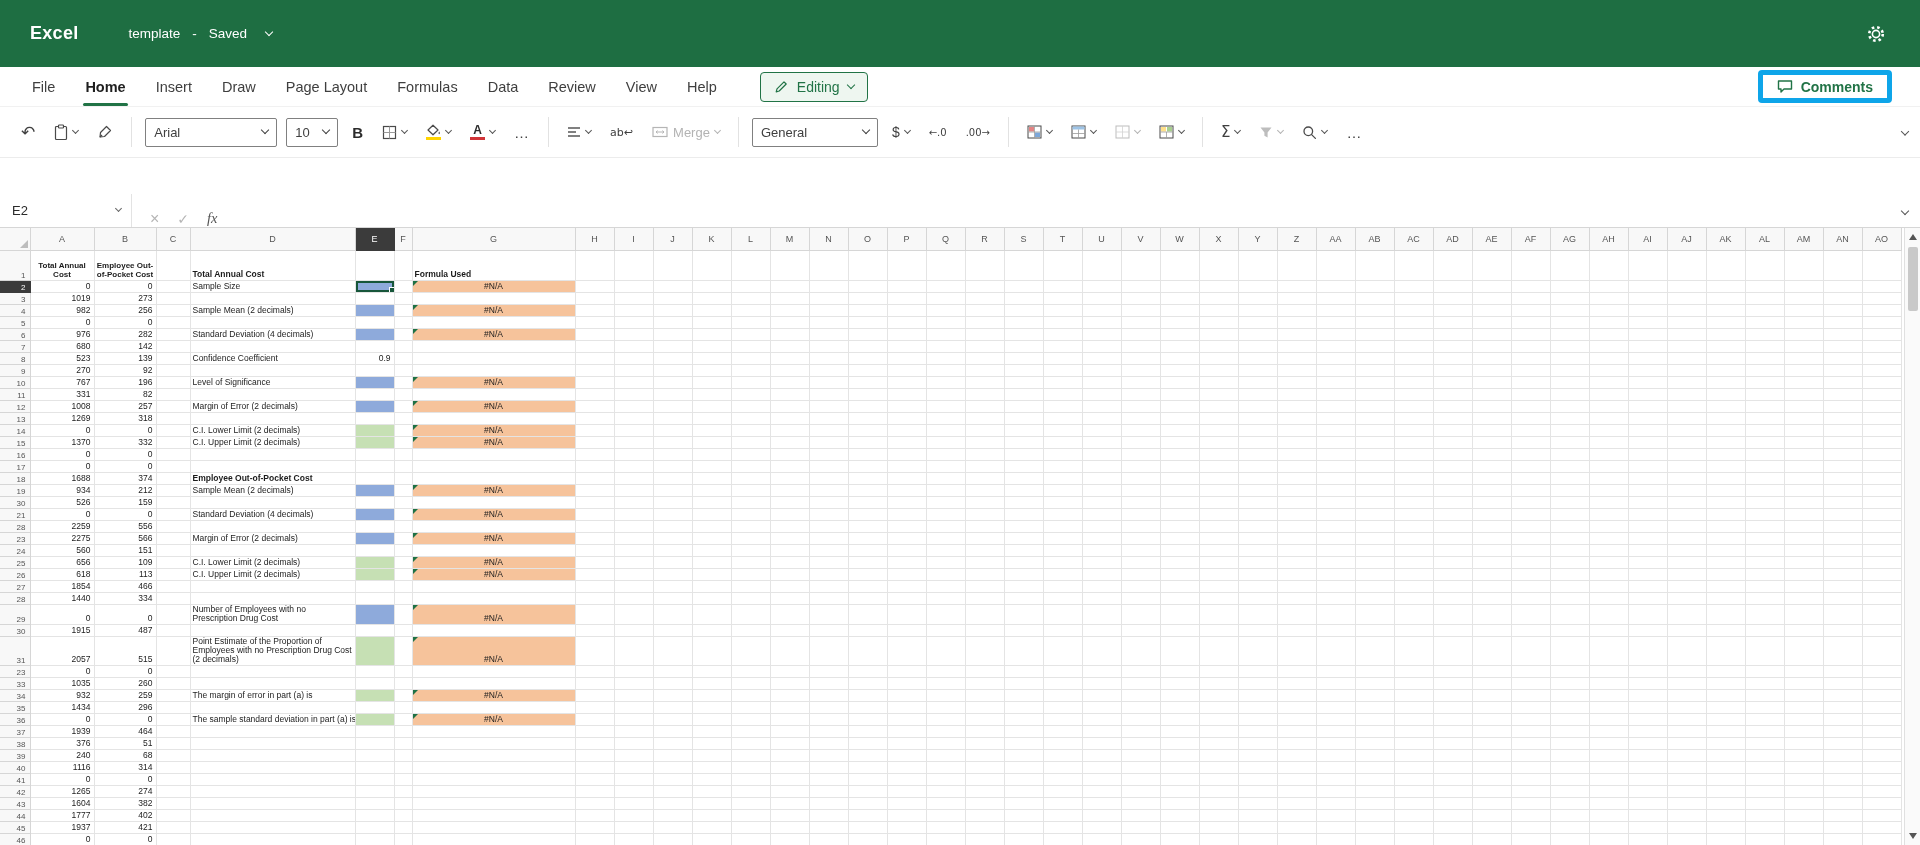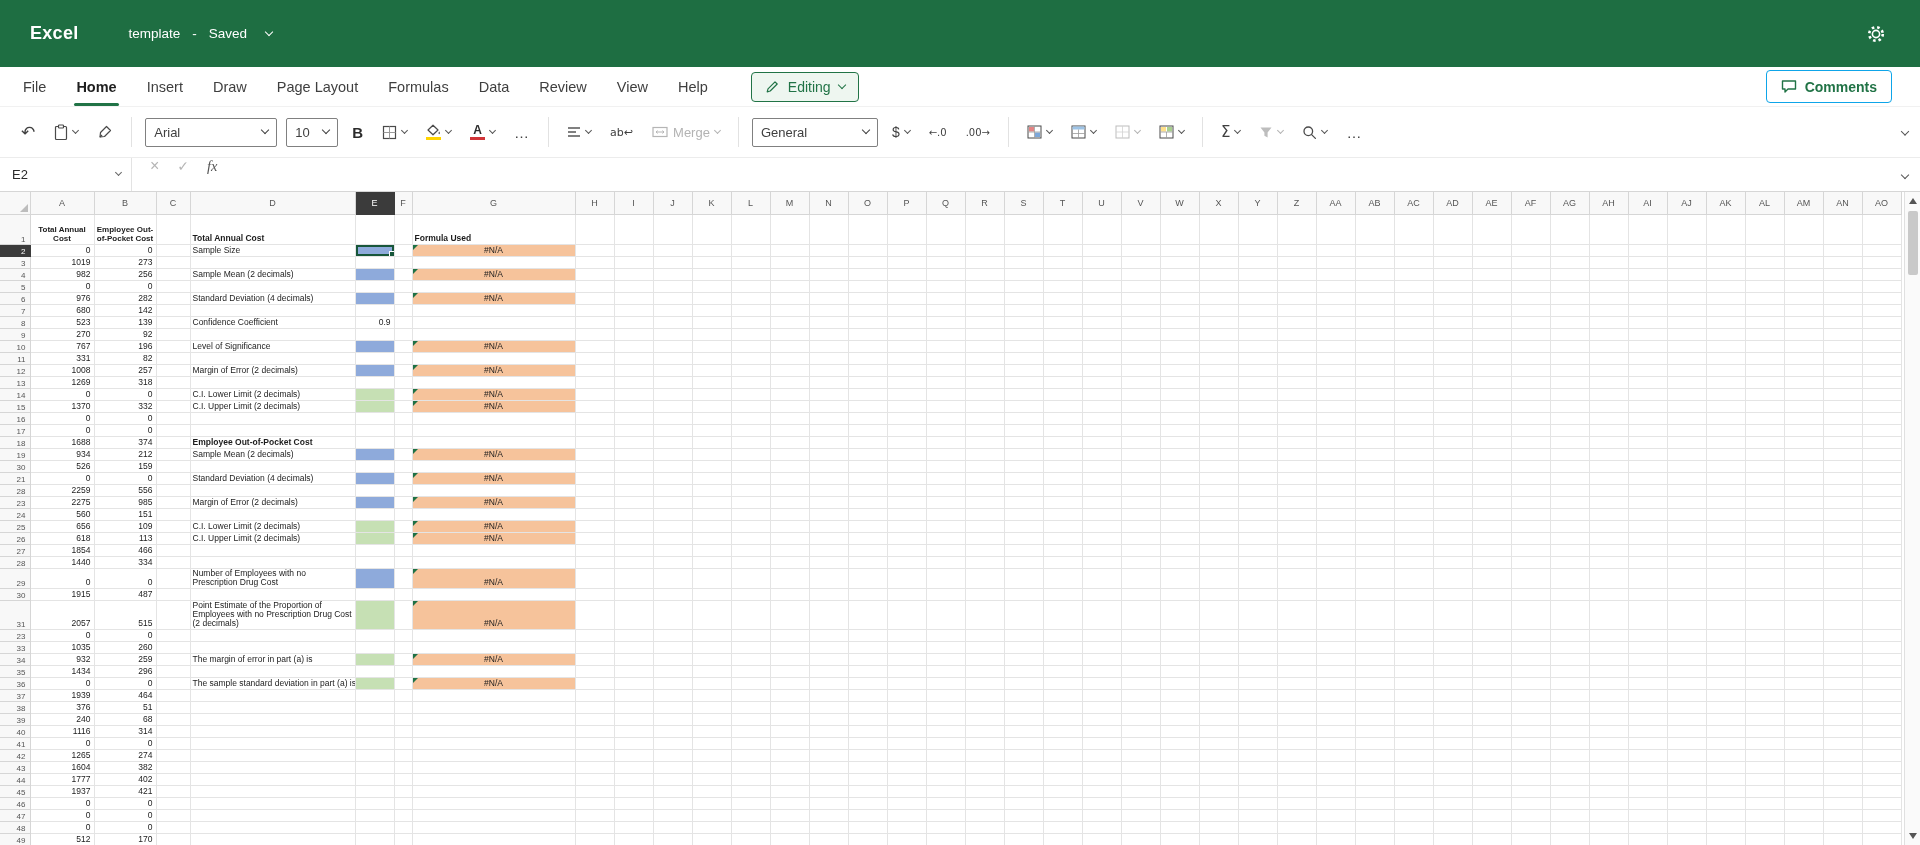--- a/index.html
+++ b/index.html
@@ -19,26 +19,26 @@
   .saved{display:flex;align-items:center;gap:19px;cursor:pointer;}
   .chev{display:inline-block;width:6px;height:6px;border-right:1.5px solid currentColor;border-bottom:1.5px solid currentColor;transform:rotate(45deg);position:relative;top:-2px;}
   .searchbox{position:absolute;left:50%;top:50%;transform:translate(-50%,-50%);width:588px;height:40px;
     background:rgba(255,255,255,.28);border:1px solid rgba(255,255,255,.45);border-radius:4px;
     display:flex;align-items:center;gap:11px;padding:0 15px;font-size:14.5px;color:rgba(255,255,255,.92);cursor:text;}
   .gear{position:absolute;right:34px;top:50%;transform:translateY(-50%);cursor:pointer;display:flex;}
 
   
   .tabbar{height:40px;display:flex;align-items:center;background:#fff;font-size:14.5px;color:#3f3f3f;border-bottom:1px solid #f1f1f1;flex:0 0 auto;}
   .tab{margin:0 13px;height:100%;display:flex;align-items:center;position:relative;cursor:pointer;padding:0 2px;}
-  .tab:first-child{margin-left:21px;}
+  .tab:first-child{margin-left:30px;}
   .tab.active{font-weight:700;color:#1f1f1f;}
   .tab.active::after{content:"";position:absolute;left:0;right:0;bottom:0;height:3px;background:var(--accent);border-radius:2px;}
   .editing-pill{margin-left:28px;display:flex;align-items:center;gap:8px;border:1px solid var(--accent);color:var(--accent);
     background:#eef6f0;border-radius:4px;height:30px;padding:0 13px;font-size:14px;cursor:pointer;}
-  .comments-btn{margin-left:auto;margin-right:28px;display:flex;align-items:center;gap:8px;border:1px solid #0ea5e9;background:#fff;
+  .comments-btn{margin-left:auto;margin-right:28px;display:flex;align-items:center;gap:8px;border:5px solid #0ea5e9;background:#fff;
     border-radius:4px;height:33px;padding:0 14px;color:var(--accent);font-weight:700;font-size:14px;font-family:inherit;cursor:pointer;}
 
   
   .toolbar{height:51px;display:flex;align-items:center;padding:0 46px 0 16px;gap:9px;border-bottom:1px solid #ececec;font-size:13px;color:#404040;position:relative;flex:0 0 auto;}
   .tb-btn{display:flex;align-items:center;gap:5px;padding:4px 5px;border-radius:3px;background:none;border:none;font-family:inherit;font-size:13px;color:#404040;cursor:pointer;}
   .tb-btn .chev{width:5px;height:5px;color:#555;}
   .divider{width:1px;height:30px;background:#e2e2e2;margin:0 4px;flex:0 0 auto;}
   .combo{border:1px solid #808080;border-radius:2px;height:29px;display:flex;align-items:center;justify-content:space-between;padding:0 8px;gap:10px;background:#fff;cursor:pointer;}
   .combo.font{width:132px;}
   .combo.size{width:52px;}
@@ -50,21 +50,21 @@
   .disabled,.disabled *{color:#b3b3b3 !important;cursor:default;}
   .ellipsis{font-size:15px;letter-spacing:1px;color:#404040;}
   .glyph{font-family:"DejaVu Sans",sans-serif;}
   .undo-glyph{font-size:17px;line-height:16px;}
   .wrap-glyph{font-size:11px;}
   .dec-glyph{font-size:10px;}
   .sum-glyph{font-size:15px;}
   .tb-right-chev{position:absolute;right:12px;top:50%;transform:translateY(-50%);color:#555;cursor:pointer;}
 
   
-  .formulabar{height:34px;display:flex;align-items:flex-start;border-bottom:1px solid #d6d6d6;position:relative;background:#fff;flex:0 0 auto;}
+  .formulabar{height:34px;display:flex;align-items:flex-end;border-bottom:1px solid #d6d6d6;position:relative;background:#fff;flex:0 0 auto;margin-top:36px;}
   .namebox{width:132px;height:100%;display:flex;align-items:center;justify-content:space-between;padding:0 10px 0 12px;border-right:1px solid #e3e3e3;font-size:13px;color:#2b2b2b;cursor:pointer;}
   .namebox .chev{width:5px;height:5px;color:#666;}
   .fb-x{color:#b5b5b5;font-size:16px;margin-left:18px;cursor:pointer;line-height:1;}
   .fb-check{color:#b5b5b5;font-size:14px;margin-left:18px;cursor:pointer;}
   .fb-fx{font-style:italic;font-family:"Liberation Serif",serif;font-size:14.5px;color:#555;margin-left:18px;margin-right:10px;cursor:pointer;}
   .fb-input{flex:1;height:100%;cursor:text;}
   .fb-chev{position:absolute;right:12px;top:50%;transform:translateY(-50%);color:#555;cursor:pointer;}
 
   
   .sheet{flex:1;display:flex;background:#fff;overflow:hidden;}
@@ -1403,21 +1403,21 @@
               <td class=""></td>
               <td class=""></td>
               <td class=""></td>
               <td class=""></td>
               <td class=""></td>
               <td class=""></td>
             </tr>
             <tr style="height:10.4px">
               <th class="gh rowh">23</th>
               <td class="num">2275</td>
-              <td class="num">985</td>
+              <td class="num">566</td>
               <td class=""></td>
               <td class="label">Margin of Error (2 decimals)</td>
               <td class="fill-blue"></td>
               <td class=""></td>
               <td class="fill-orange err">#N/A</td>
               <td class=""></td>
               <td class=""></td>
               <td class=""></td>
               <td class=""></td>
               <td class=""></td>

